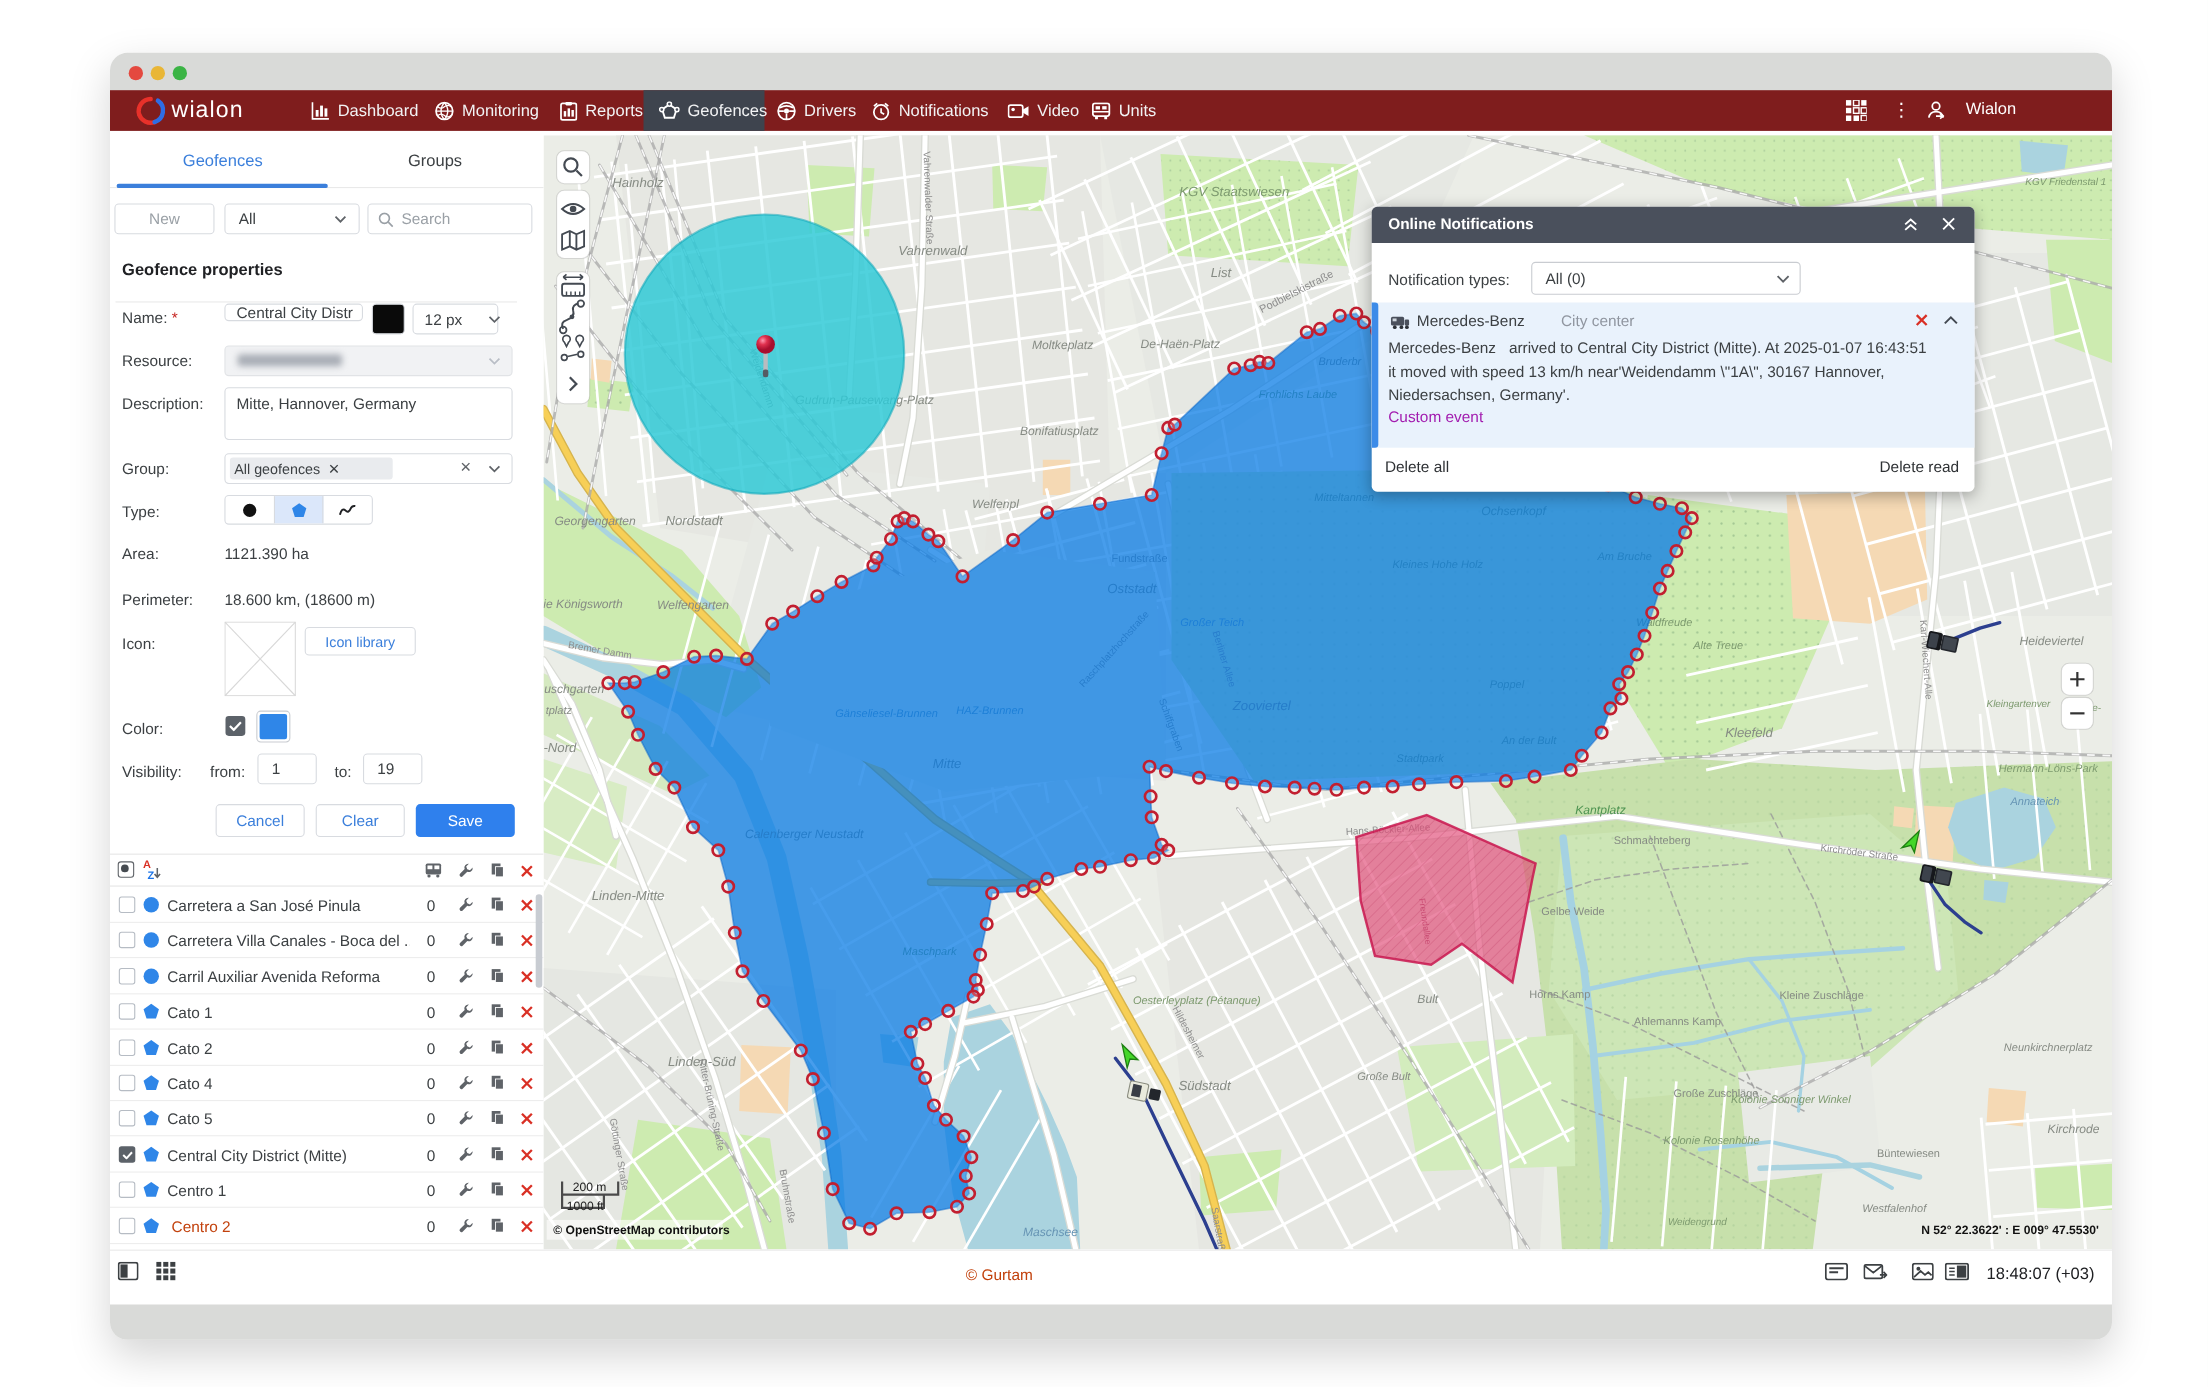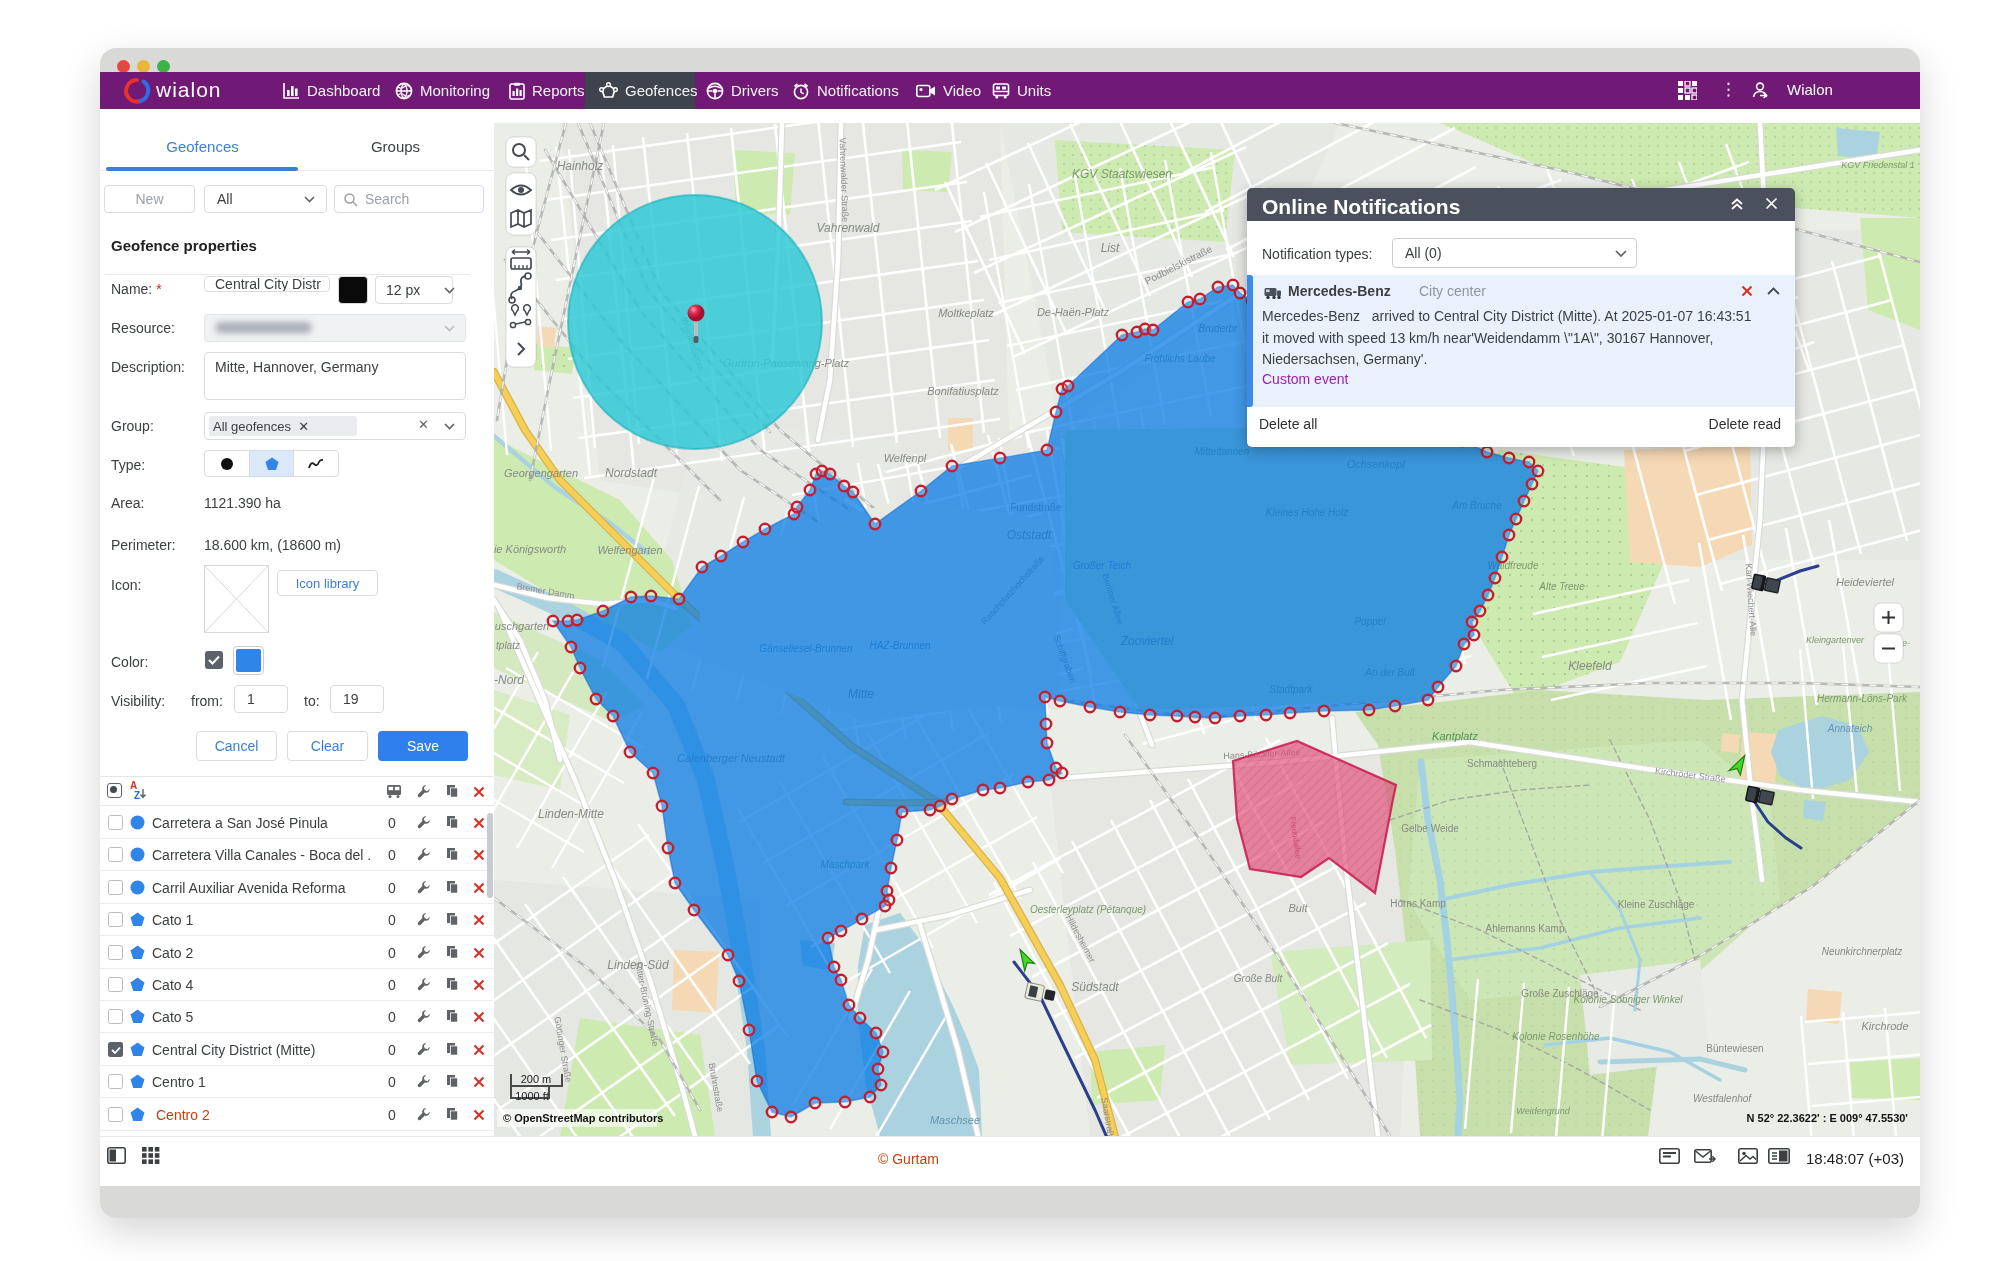--- a/index.html
+++ b/index.html
@@ -1,18 +1,18 @@
 <!DOCTYPE html>
 <html><head><meta charset="utf-8"><style>
 *{box-sizing:border-box;margin:0;padding:0}
 html,body{width:2007px;height:1261px;background:#fff;font-family:"Liberation Sans",sans-serif;overflow:hidden}
 #win{position:absolute;left:100px;top:48px;width:1820px;height:1170px;border-radius:16px;background:#fff;box-shadow:0 14px 38px rgba(0,0,0,.17)}
 #titlebar{position:absolute;left:0;top:0;width:100%;height:38px;background:#d9dad8;border-radius:16px 16px 0 0}
 .tl{position:absolute;top:12px;width:13px;height:13px;border-radius:50%}
-#navbar{position:absolute;left:0;top:24px;width:100%;height:37px;background:#701a75;color:#f2f3f4;font-size:15px}
+#navbar{position:absolute;left:0;top:34px;width:100%;height:37px;background:#7f1d1d;color:#f2f3f4;font-size:15px}
 .nav-item{position:absolute;top:0;height:37px;display:flex;align-items:center;gap:7px;color:#f2f3f4}
 .nav-item svg{flex:0 0 auto}
 #content{position:absolute;left:0;top:75px;width:100%;height:1013px;background:#fff}
 #sidebar{position:absolute;left:0;top:0;width:394px;height:1013px;background:#fff;font-size:14px;color:#3c4043}
 #bottombar{position:absolute;left:0;top:1088px;width:100%;height:50px;background:#fff;border-top:1px solid #e8e8e8}
 #footer{position:absolute;left:0;top:1138px;width:100%;height:32px;background:#d9dad8;border-radius:0 0 16px 16px}
 .tab{position:absolute;top:0;width:197px;height:47px;display:flex;align-items:center;justify-content:center;font-size:15px}
 .inp{position:absolute;border:1px solid #d8dbe0;border-radius:4px;background:#fff}
 .lbl{position:absolute;color:#3c4043}
 .row-line{position:absolute;left:0;width:394px;height:1px;background:#ededed}
@@ -1172,21 +1172,21 @@
           <rect x="0.8" y="0.8" width="20.4" height="14.4" rx="1.5" fill="none" stroke="#3c4043" stroke-width="1.6"></rect>
           <rect x="11" y="2.5" width="8.5" height="11" fill="#3c4043"></rect>
           <path d="M4,5 h5 M4,8 h5 M4,11 h5" stroke="#3c4043" stroke-width="1.4"></path>
         </svg></div>
       <div style="position:absolute;left:1706px;top:13px;font-size:15px;color:#202124">18:48:07 (+03)</div>
     </div>
   <div id="footer"></div>
 </div>
 <div style="position:absolute;left:1247px;top:188px;width:548px;height:259px;background:#fff;border-radius:5px;box-shadow:0 3px 14px rgba(0,0,0,.3);font-size:14px;color:#3c4043">
     <div style="position:absolute;left:0;top:0;width:100%;height:33px;background:#4a505c;border-radius:5px 5px 0 0;color:#fff">
-      <div style="position:absolute;left:15px;top:7px;font-size:21px;font-weight:bold">Online Notifications</div>
+      <div style="position:absolute;left:15px;top:7px;font-size:14px;font-weight:bold">Online Notifications</div>
       <svg style="position:absolute;left:483px;top:9px" width="14" height="14" viewBox="0 0 14 14">
         <path d="M2,7 L7,2.5 L12,7 M2,12 L7,7.5 L12,12" stroke="#fff" stroke-width="1.7" fill="none"></path>
       </svg>
       <svg style="position:absolute;left:518px;top:9px" width="13" height="13">
         <path d="M1.5,1.5 L11.5,11.5 M11.5,1.5 L1.5,11.5" stroke="#fff" stroke-width="1.7"></path>
       </svg>
     </div>
     <div style="position:absolute;left:15px;top:58px">Notification types:</div>
     <div style="position:absolute;left:145px;top:50px;width:245px;height:30px;border:1px solid #c9ccd1;border-radius:4px;display:flex;align-items:center;padding-left:12px">All (0)</div>
     <svg style="position:absolute;left:368px;top:62px" width="12" height="8">
@@ -1195,21 +1195,21 @@
     <div style="position:absolute;left:0;top:87px;width:548px;height:132px;background:#e9f2fc">
       <div style="position:absolute;left:0;top:0;width:6px;height:132px;background:#3c8be8;border-radius:0 3px 3px 0"></div>
       <svg style="position:absolute;left:17px;top:11px" width="18" height="14" viewBox="0 0 18 14">
         <rect x="0.5" y="2" width="12" height="8" rx="1.5" fill="#4a505c"></rect>
         <rect x="2" y="3.5" width="3.6" height="2.6" fill="#cfd6dd"></rect>
         <rect x="13" y="4.5" width="4" height="5.5" rx="1" fill="#4a505c"></rect>
         <circle cx="4" cy="11.4" r="1.7" fill="#2c3037"></circle>
         <circle cx="10" cy="11.4" r="1.7" fill="#2c3037"></circle>
         <circle cx="15" cy="11.4" r="1.7" fill="#2c3037"></circle>
       </svg>
-      <div style="position:absolute;left:41px;top:8px;font-weight:bold">Mercedes-Benz</div>
+      <div style="position:absolute;left:41px;top:8px;font-weight:normal">Mercedes-Benz</div>
       <div style="position:absolute;left:172px;top:8px;color:#9096a0">City center</div>
       <div style="position:absolute;left:494px;top:9px"><svg width="12" height="12" viewBox="0 0 12 12">
           <path d="M1.5,1.5 L10.5,10.5 M10.5,1.5 L1.5,10.5" stroke="#d93025" stroke-width="2.1"></path>
         </svg></div>
       <svg style="position:absolute;left:520px;top:12px" width="13" height="8">
         <path d="M1,7 L6.5,1.5 L12,7" stroke="#444a52" stroke-width="1.8" fill="none"></path>
       </svg>
       <div style="position:absolute;left:15px;top:31px;width:530px;line-height:21.5px;color:#3c4043">Mercedes-Benz&nbsp;&nbsp;&nbsp;arrived to Central City District (Mitte). At 2025-01-07 16:43:51<br>it moved with speed 13 km/h near'Weidendamm \"1A\", 30167 Hannover,<br>Niedersachsen, Germany'.</div>
       <div style="position:absolute;left:15px;top:96px;color:#a21caf">Custom event</div>
     </div>

